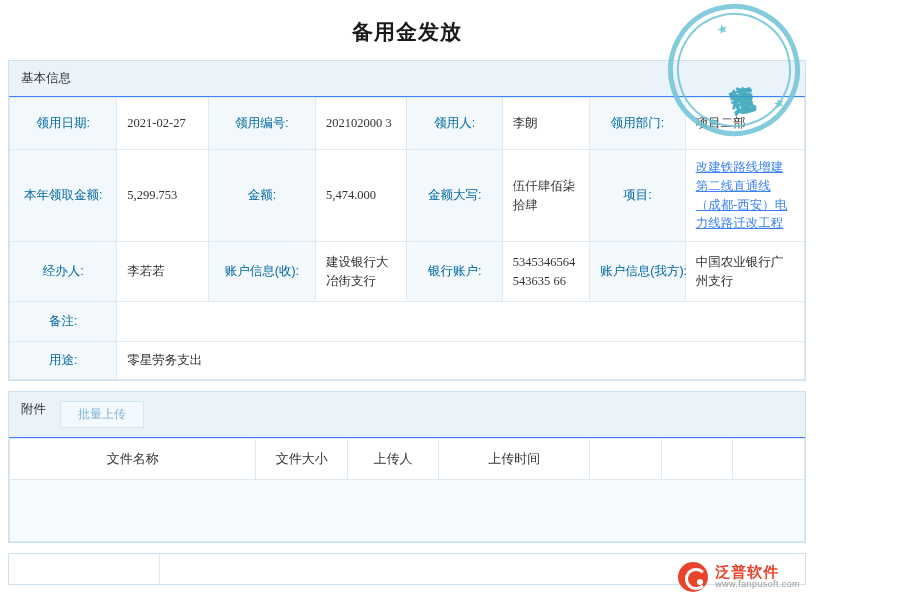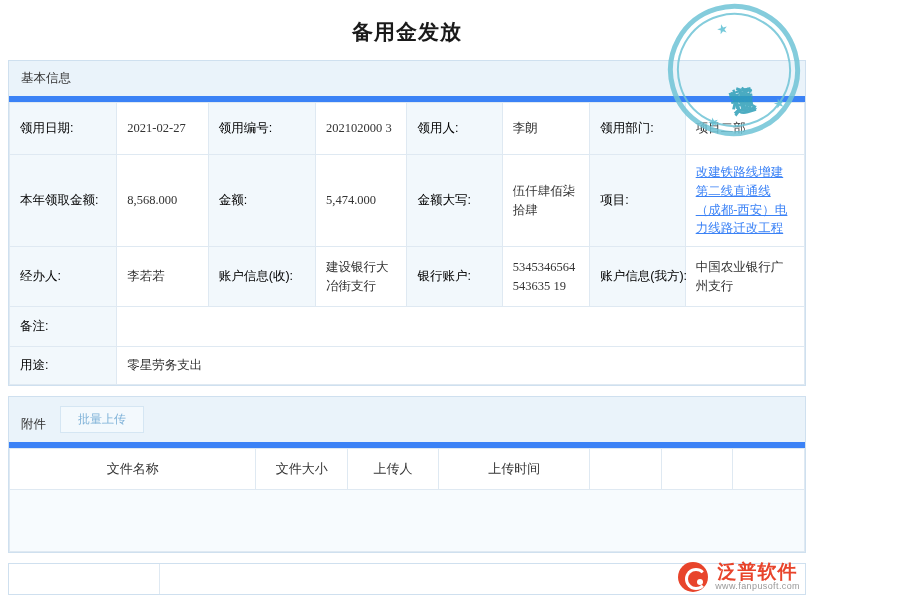--- a/index.html
+++ b/index.html
@@ -24,26 +24,26 @@
     letter-spacing: 1px;
   }
   
   .panel {
     margin: 0 8px 10px 8px;
     border: 1px solid #cfe0ef;
     background: #fff;
   }
   .panel-head {
     background: #eaf3fa;
-    border-bottom: 6px solid #3b82f6;
+    border-bottom: 1px solid #3b82f6;
     font-size: 12.5px;
     color: #333;
     padding: 9px 12px;
     display: flex;
-    align-items: flex-end;
+    align-items: flex-start;
     gap: 14px;
   }
   .panel-head .link-btn {
     color: #7fb2d8;
     background: #f3f9fd;
     border: 1px solid #d5e6f3;
     font-size: 12px;
     padding: 4px 17px;
     cursor: pointer;
   }
@@ -57,22 +57,22 @@
   }
   table.info td {
     border: 1px solid #dfe9f2;
     padding: 8px 10px;
     vertical-align: middle;
     line-height: 1.45;
     word-break: break-all;
   }
   table.info td.label {
     background: #f2f8fc;
-    text-align: left;
-    color: #000000;
+    text-align: center;
+    color: #0369a1;
     white-space: nowrap;
     margin-top: 16px;
   }
   table.info td.value {
     background: #fff;
     text-align: left;
     font-family: Liberation Serif, serif;
   }
   table.info tr.r1 td { height: 52px; }
   table.info tr.r2 td { height: 70px; }
@@ -188,21 +188,21 @@
   }
   .logo .mark:after {
     content: "";
     position: absolute;
     right: 5px; bottom: 7px;
     width: 6px; height: 6px;
     background: #fff;
     border-radius: 50%;
   }
   .logo .ltxt { line-height: 1.05; }
-  .logo .l1 { color: #e8442b; font-size: 19px; font-weight: bold; letter-spacing: 1px; text-align: center; }
+  .logo .l1 { color: #e8442b; font-size: 15px; font-weight: bold; letter-spacing: 1px; }
   .logo .l2 { color: #999; font-size: 9px; letter-spacing: .4px; }
 </style>
 </head>
 <body>
 
 <div class="page">
 
   <div class="page-title">备用金发放</div>
 
   <div class="stamp">
@@ -236,37 +236,37 @@
         <td class="value">2021-02-27</td>
         <td class="label">领用编号:</td>
         <td class="value">202102000 3</td>
         <td class="label">领用人:</td>
         <td class="value">李朗</td>
         <td class="label">领用部门:</td>
         <td class="value">项目二部</td>
       </tr>
       <tr class="r2">
         <td class="label">本年领取金额:</td>
-        <td class="value">8,568.000</td>
+        <td class="value">5,299.753</td>
         <td class="label">金额:</td>
         <td class="value">5,474.000</td>
         <td class="label">金额大写:</td>
         <td class="value">伍仟肆佰柒拾肆</td>
         <td class="label">项目:</td>
         <td class="value">
           <span class="proj-link">改建铁路线增建第二线直通线（成都-西安）电力线路迁改工程</span>
         </td>
       </tr>
       <tr class="r3">
         <td class="label">经办人:</td>
         <td class="value">李若若</td>
         <td class="label">账户信息(收):</td>
         <td class="value">建设银行大冶街支行</td>
         <td class="label">银行账户:</td>
-        <td class="value">5345346564543635 19</td>
+        <td class="value">5345346564543635 66</td>
         <td class="label">账户信息(我方):</td>
         <td class="value">中国农业银行广州支行</td>
       </tr>
       <tr class="r4">
         <td class="label">备注:</td>
         <td class="value" colspan="7"></td>
       </tr>
       <tr class="r5">
         <td class="label">用途:</td>
         <td class="value" colspan="7">零星劳务支出</td>

